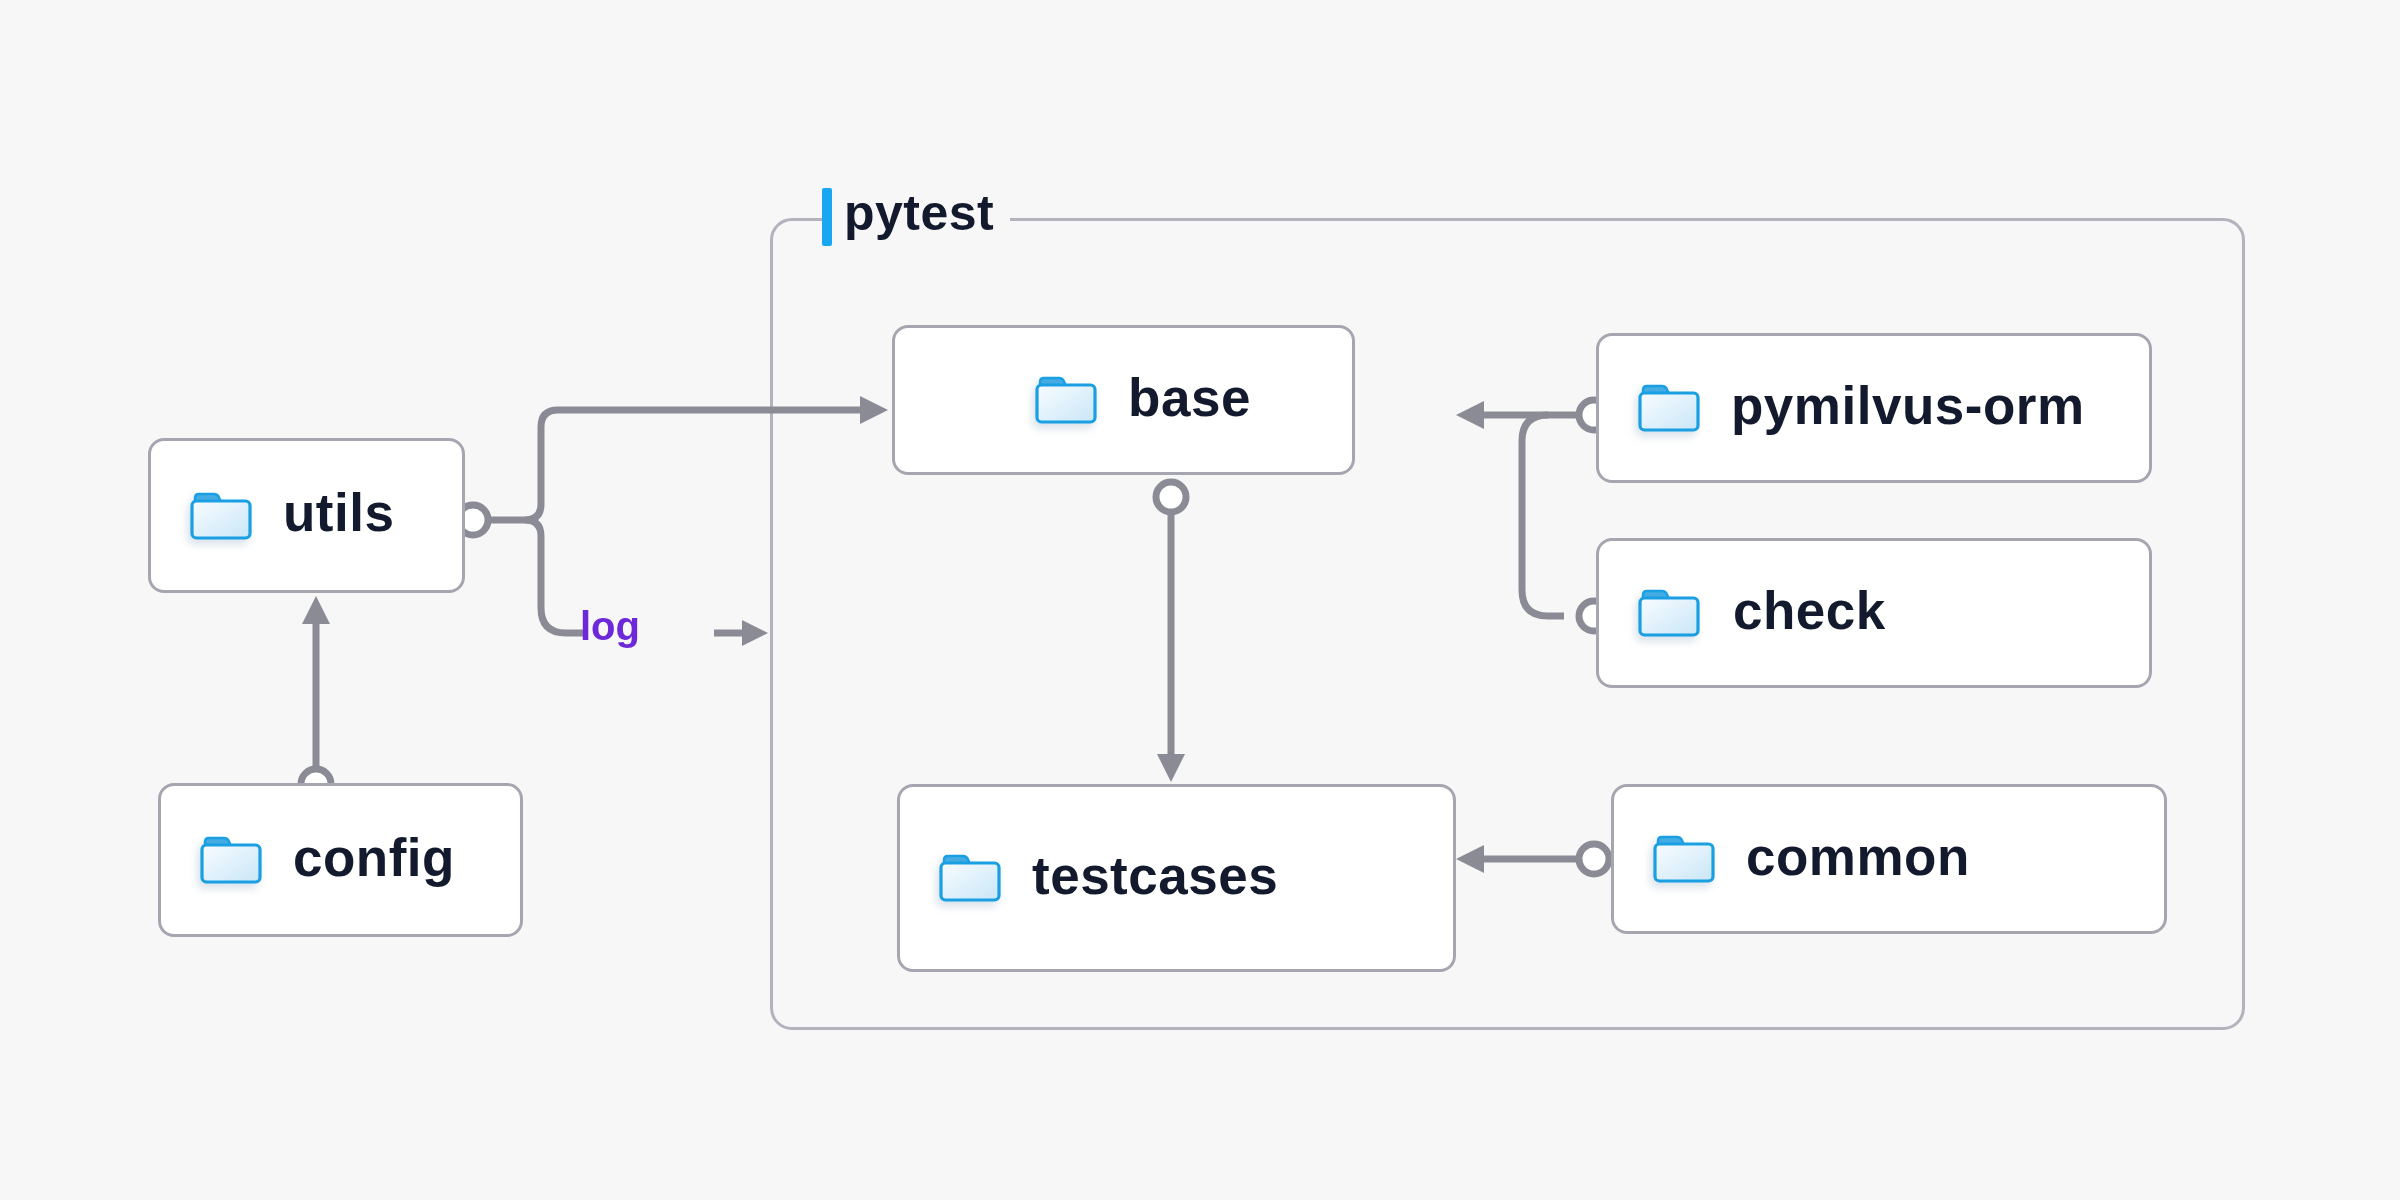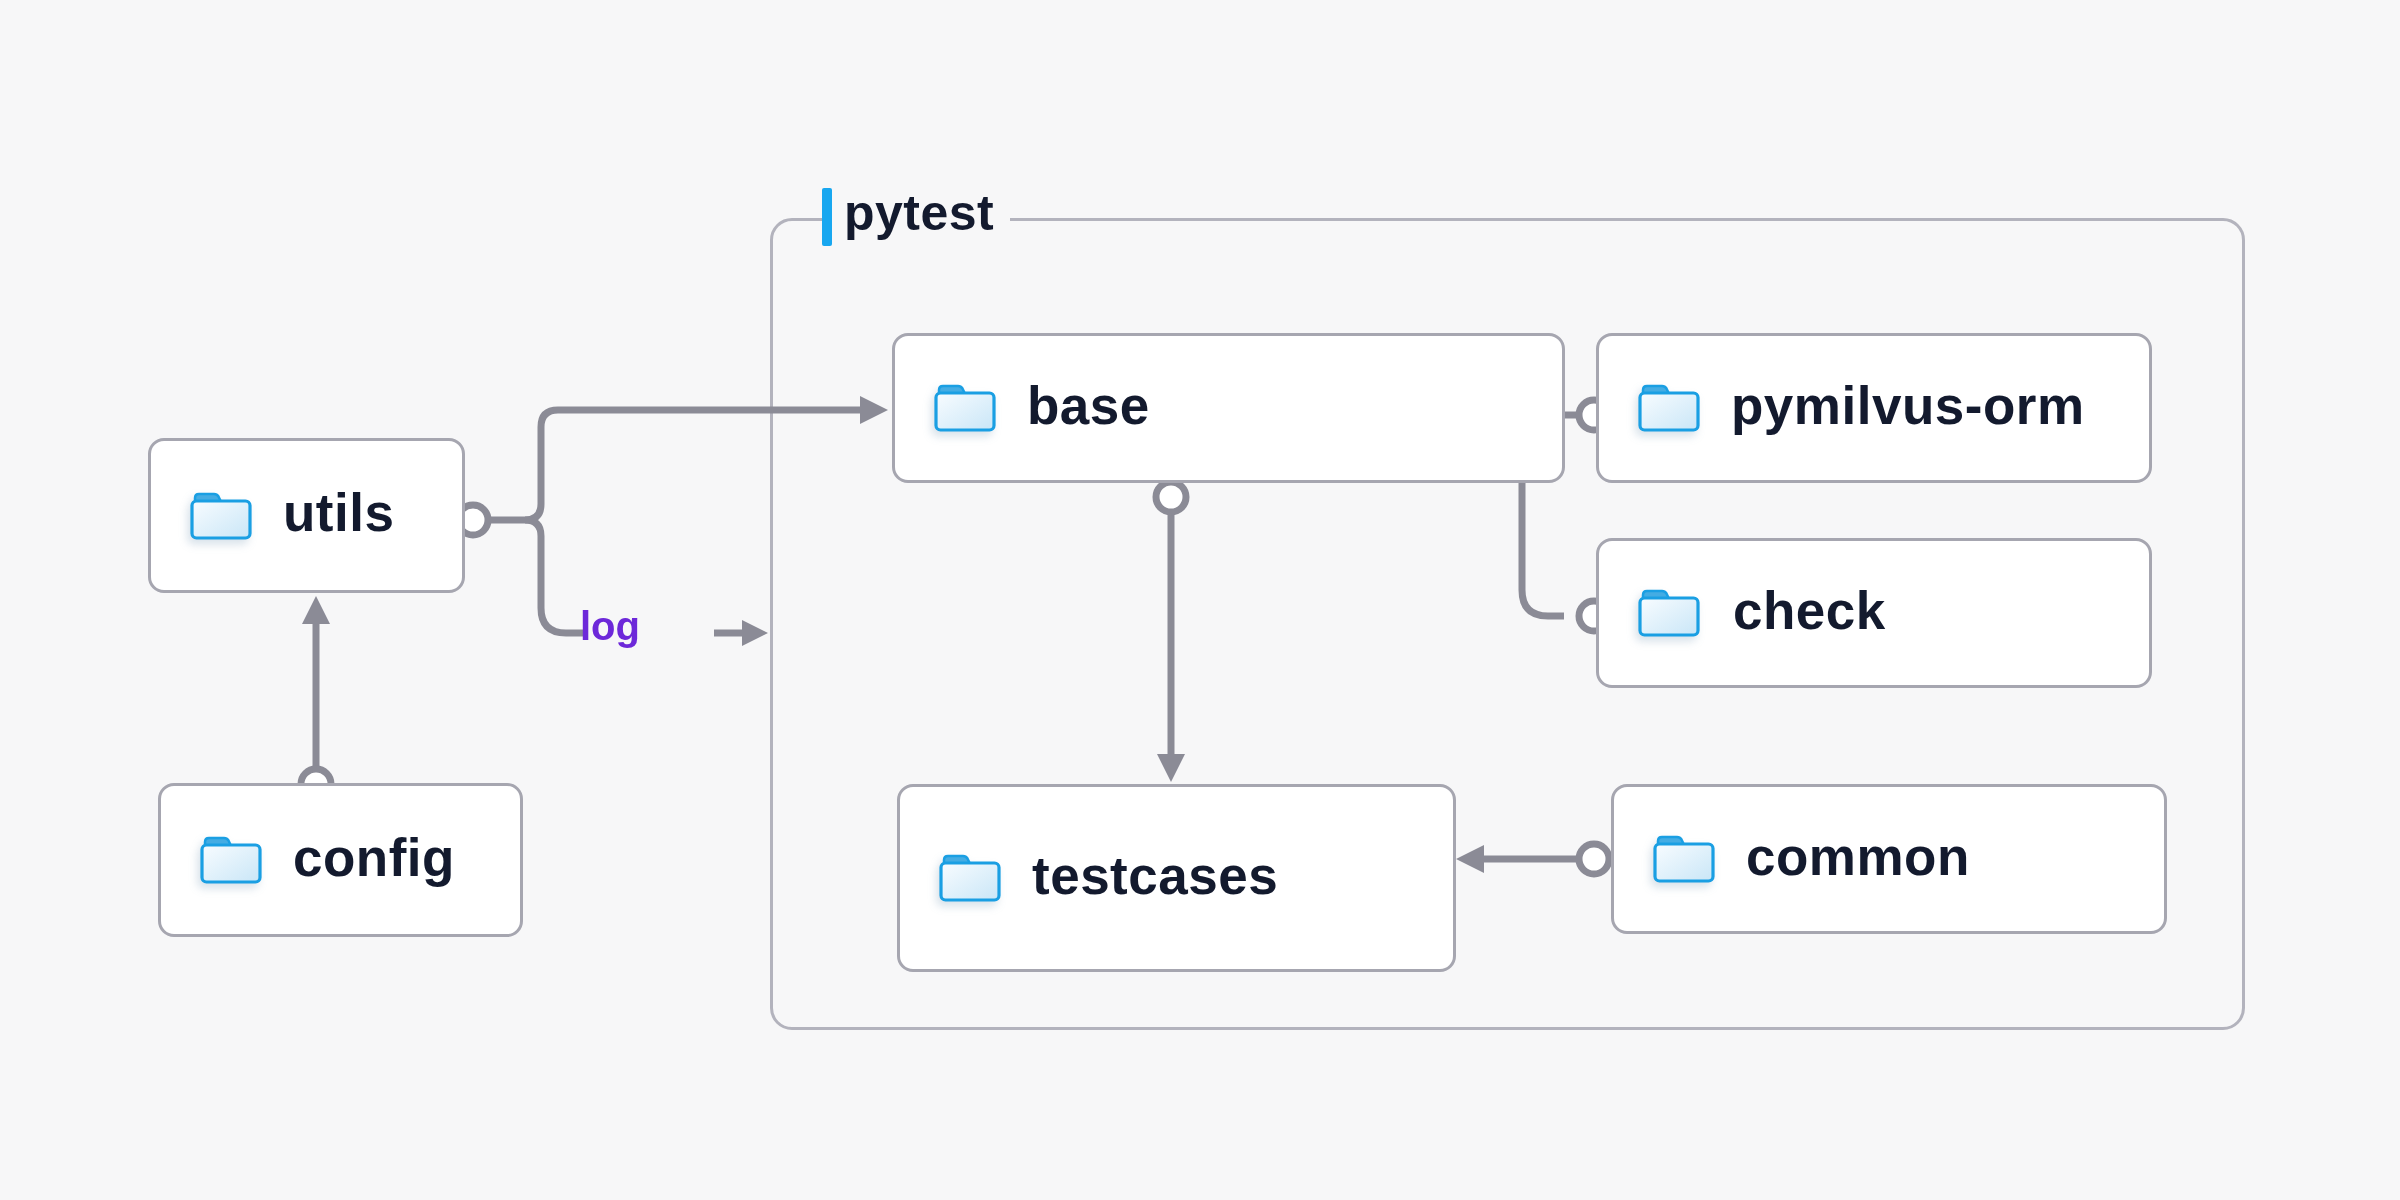--- a/index.html
+++ b/index.html
@@ -60,21 +60,21 @@
     padding-bottom:6px;
     white-space:nowrap;
   }
   .node svg.folder{
     width:64px;height:50px;flex:0 0 auto;
     filter:drop-shadow(-3px 5px 4px rgba(60,110,150,.20));
   }
 
   .n-utils     {left:148px;top:438px;width:317px;height:155px;}
   .n-config    {left:158px;top:783px;width:365px;height:154px;}
-  .n-base      {left:892px;top:333px;width:673px;height:150px;}
+  .n-base      {left:892px;top:325px;width:463px;height:150px;justify-content:center;}
   .n-testcases {left:897px;top:784px;width:559px;height:188px;}
   .n-pymilvus  {left:1596px;top:333px;width:556px;height:150px;}
   .n-check     {left:1596px;top:538px;width:556px;height:150px;gap:32px;}
   .n-common    {left:1596px;top:784px;width:556px;height:150px;margin-left:15px;}
 
   
   .edge-label{
     position:absolute;
     left:580px;top:606px;
     font-size:40px;font-weight:600;color:#6d28d9;

